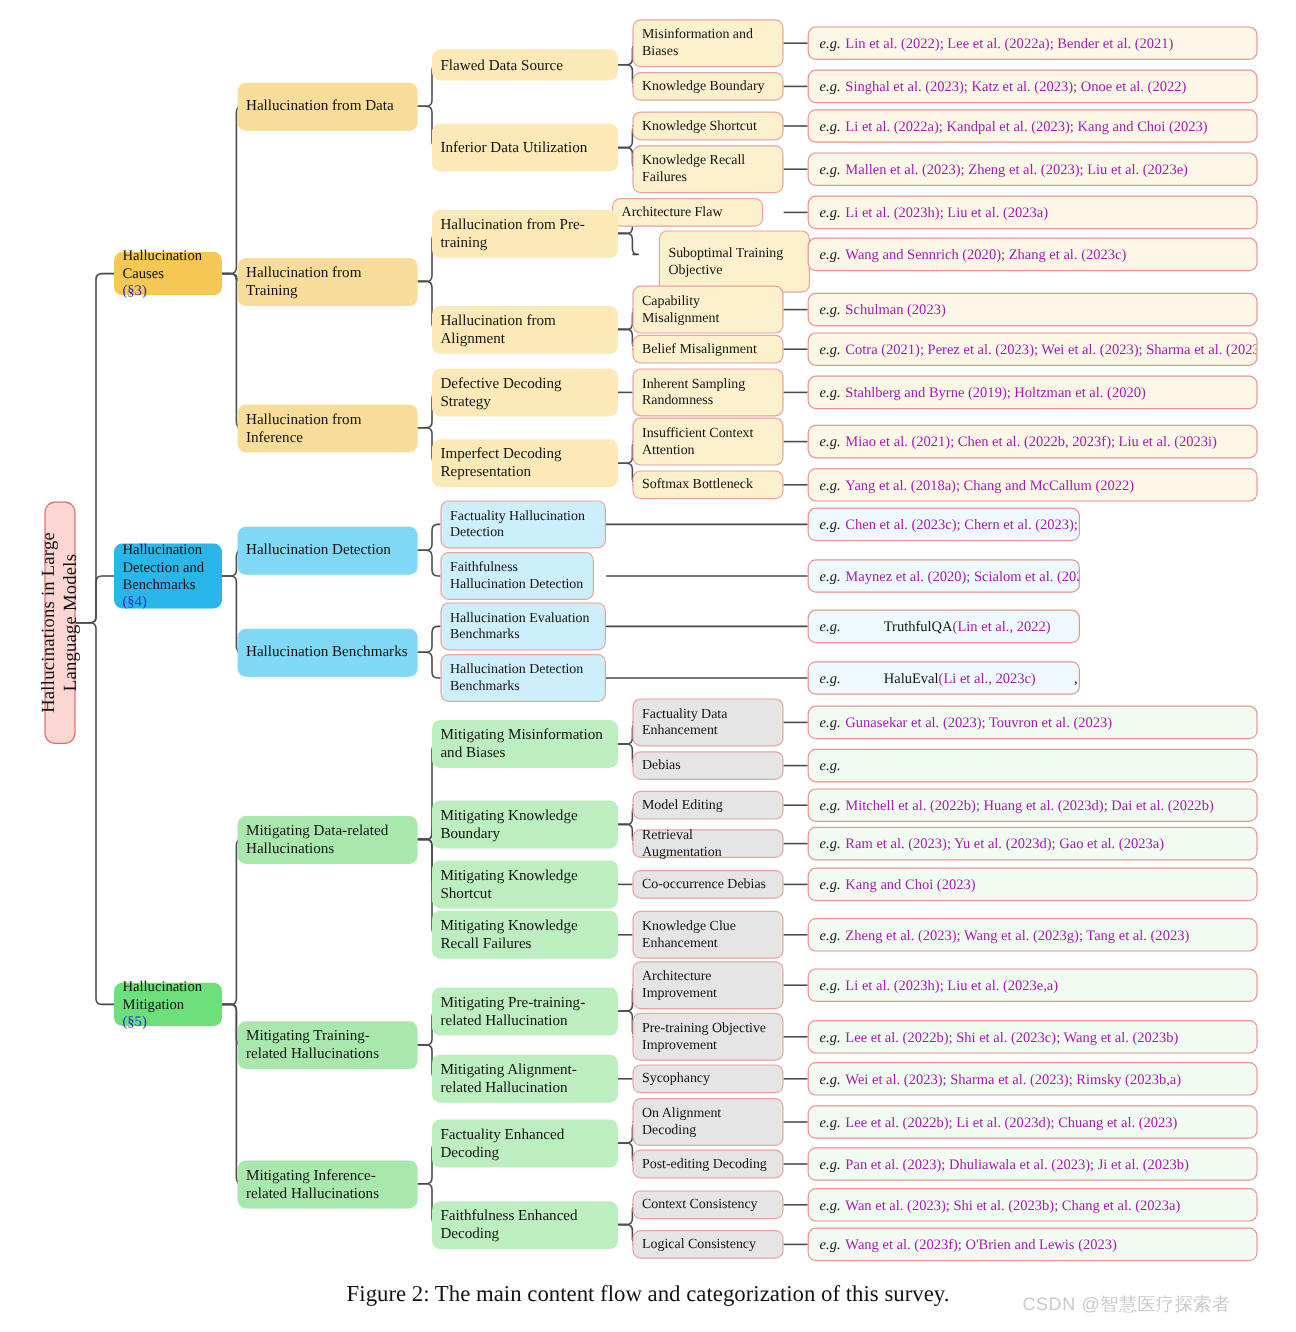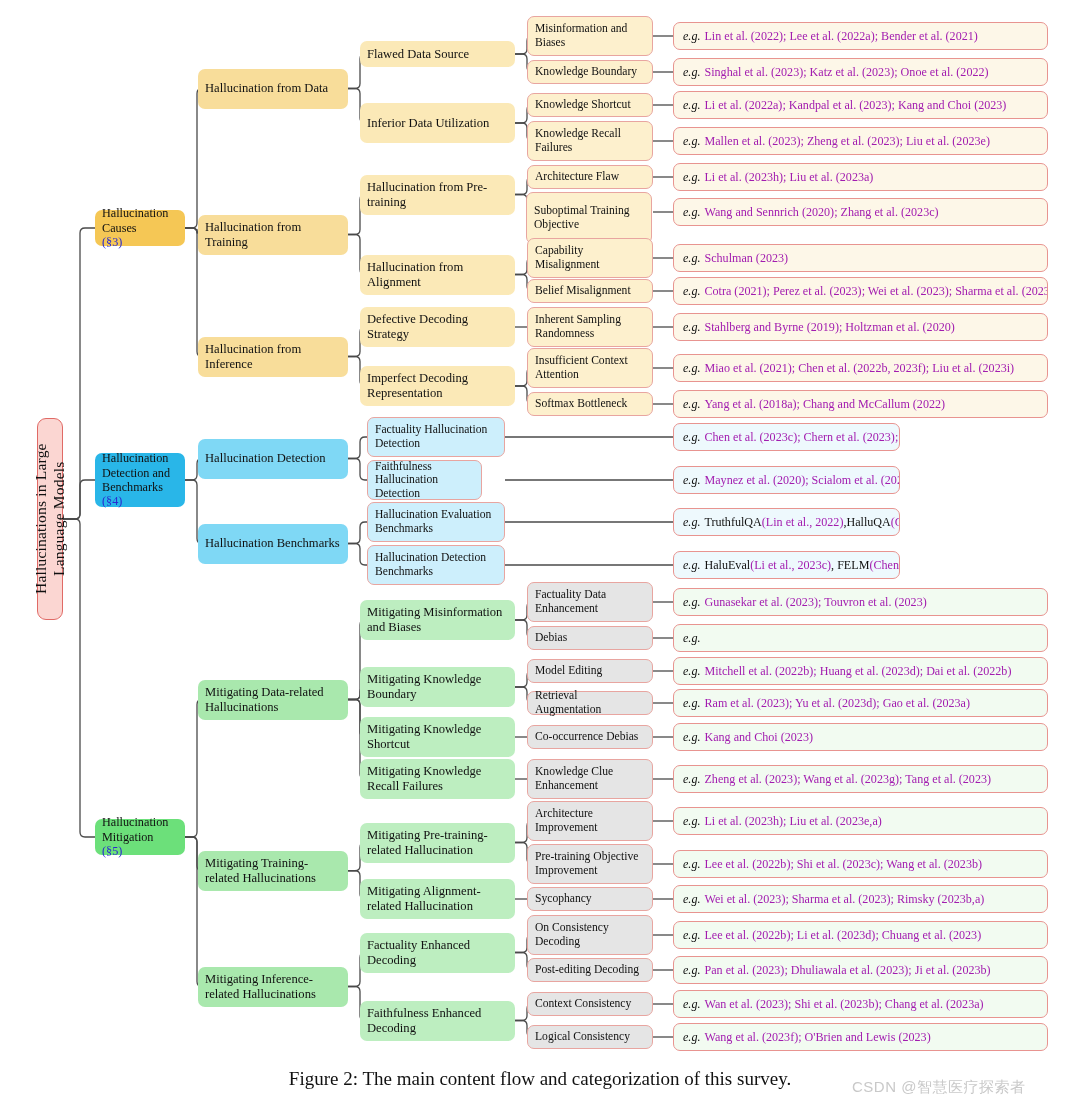--- a/index.html
+++ b/index.html
@@ -39,21 +39,21 @@
 
   
   .cite{position:absolute;box-sizing:border-box;border-radius:7px;
         display:flex;align-items:center;padding:3px 9px;font-size:12.1px;
         line-height:1.2;white-space:nowrap;overflow:hidden;}
   .cite-yellow{background:#fdf7e8;border:1px solid #e89490;}
   .cite-blue{background:#eef9fd;border:1px solid #e89490;}
   .cite-green{background:#f2fbf1;border:1px solid #e89490;}
   .eg{font-style:italic;color:#111;margin-right:4px;font-family:"Liberation Serif",serif;}
   .ref{color:#a21caf;}
-  .plain{color:#111;}
+  .plain{color:#111;margin-left:32px;}
 
   
   #caption{position:absolute;left:0;top:1068px;width:1080px;text-align:center;
            font-size:19px;color:#111;}
   #caption .capt{display:inline-block;}
   #watermark{position:absolute;left:852px;top:1078px;font-size:15px;
              color:#c9c9c9;font-family:"Liberation Sans",sans-serif;letter-spacing:.5px;}
 </style>
 </head>
 <body>
@@ -164,28 +164,28 @@
         <span class="eg">e.g.</span>
         <span class="ref">Li et al. (2022a); Kandpal et al. (2023); Kang and Choi (2023)</span>
       </div>
       <div class="node leaf-yellow" style="left: 527px; top: 121px; width: 126px; height: 40px;">
         <span>Knowledge Recall Failures</span>
       </div>
       <div class="cite cite-yellow" style="left: 673px; top: 127px; width: 375px; height: 28px;">
         <span class="eg">e.g.</span>
         <span class="ref">Mallen et al. (2023); Zheng et al. (2023); Liu et al. (2023e)</span>
       </div>
-      <div class="node leaf-yellow" style="left: 527px; top: 165px; width: 126px; height: 24px; font-family: Liberation Serif, serif;">
+      <div class="node leaf-yellow" style="left: 510px; top: 165px; width: 126px; height: 24px; font-family: Liberation Serif, serif;">
         <span>Architecture Flaw</span>
       </div>
       <div class="cite cite-yellow" style="left: 673px; top: 163px; width: 375px; height: 28px;">
         <span class="eg">e.g.</span>
         <span class="ref">Li et al. (2023h); Liu et al. (2023a)</span>
       </div>
-      <div class="node leaf-yellow" style="left: 526px; top: 192px; width: 126px; height: 52px; align-items: center;">
+      <div class="node leaf-yellow" style="left: 549px; top: 192px; width: 126px; height: 52px; align-items: center;">
         <span>Suboptimal Training Objective</span>
       </div>
       <div class="cite cite-yellow" style="left: 673px; top: 198px; width: 375px; height: 28px;">
         <span class="eg">e.g.</span>
         <span class="ref">Wang and Sennrich (2020); Zhang et al. (2023c)</span>
       </div>
       <div class="node leaf-yellow" style="left: 527px; top: 238px; width: 126px; height: 40px;">
         <span>Capability Misalignment</span>
       </div>
       <div class="cite cite-yellow" style="left: 673px; top: 244px; width: 375px; height: 28px;">
@@ -250,21 +250,21 @@
       <div class="node l1-yellow" style="left: 95px; top: 210px; width: 90px; height: 36px;">
         <span>Hallucination Causes <span class="sec">(§3)</span></span>
       </div>
       <div class="node leaf-blue" style="left: 367px; top: 417px; width: 138px; height: 40px;">
         <span>Factuality Hallucination Detection</span>
       </div>
       <div class="cite cite-blue" style="left: 673px; top: 423px; width: 227px; height: 28px;">
         <span class="eg">e.g.</span>
         <span class="ref">Chen et al. (2023c); Chern et al. (2023); Min et al. (2023)</span>
       </div>
-      <div class="node leaf-blue" style="left: 367px; top: 460px; width: 115px; height: 40px;">
+      <div class="node leaf-blue" style="left: 367px; top: 460px; width: 128px; height: 40px;">
         <span>Faithfulness Hallucination Detection</span>
       </div>
       <div class="cite cite-blue" style="left: 673px; top: 466px; width: 227px; height: 28px;">
         <span class="eg">e.g.</span>
         <span class="ref">Maynez et al. (2020); Scialom et al. (2021); Fabbri et al. (2022)</span>
       </div>
       <div class="node leaf-blue" style="left: 367px; top: 502px; width: 138px; height: 40px;">
         <span>Hallucination Evaluation Benchmarks</span>
       </div>
       <div class="cite cite-blue" style="left: 673px; top: 508px; width: 227px; height: 28px;">
@@ -349,21 +349,21 @@
         <span class="ref">Lee et al. (2022b); Shi et al. (2023c); Wang et al. (2023b)</span>
       </div>
       <div class="node leaf-green" style="left: 527px; top: 887px; width: 126px; height: 24px;">
         <span>Sycophancy</span>
       </div>
       <div class="cite cite-green" style="left: 673px; top: 885px; width: 375px; height: 28px;">
         <span class="eg">e.g.</span>
         <span class="ref">Wei et al. (2023); Sharma et al. (2023); Rimsky (2023b,a)</span>
       </div>
       <div class="node leaf-green" style="left: 527px; top: 915px; width: 126px; height: 40px;">
-        <span>On Consistency Decoding</span>
+        <span>On Alignment Decoding</span>
       </div>
       <div class="cite cite-green" style="left: 673px; top: 921px; width: 375px; height: 28px;">
         <span class="eg">e.g.</span>
         <span class="ref">Lee et al. (2022b); Li et al. (2023d); Chuang et al. (2023)</span>
       </div>
       <div class="node leaf-green" style="left: 527px; top: 958px; width: 126px; height: 24px;">
         <span>Post-editing Decoding</span>
       </div>
       <div class="cite cite-green" style="left: 673px; top: 956px; width: 375px; height: 28px;">
         <span class="eg">e.g.</span>

